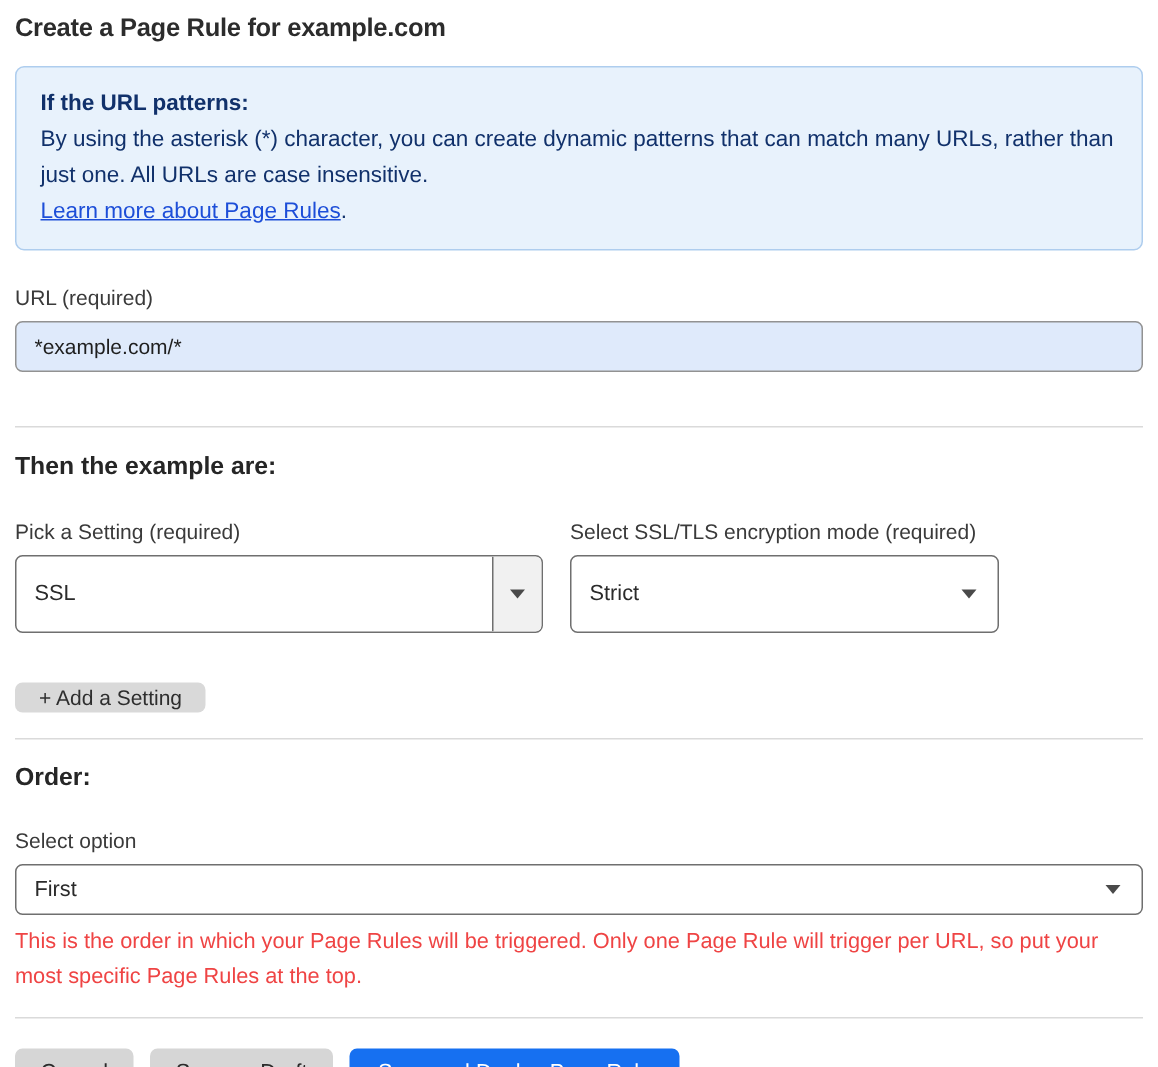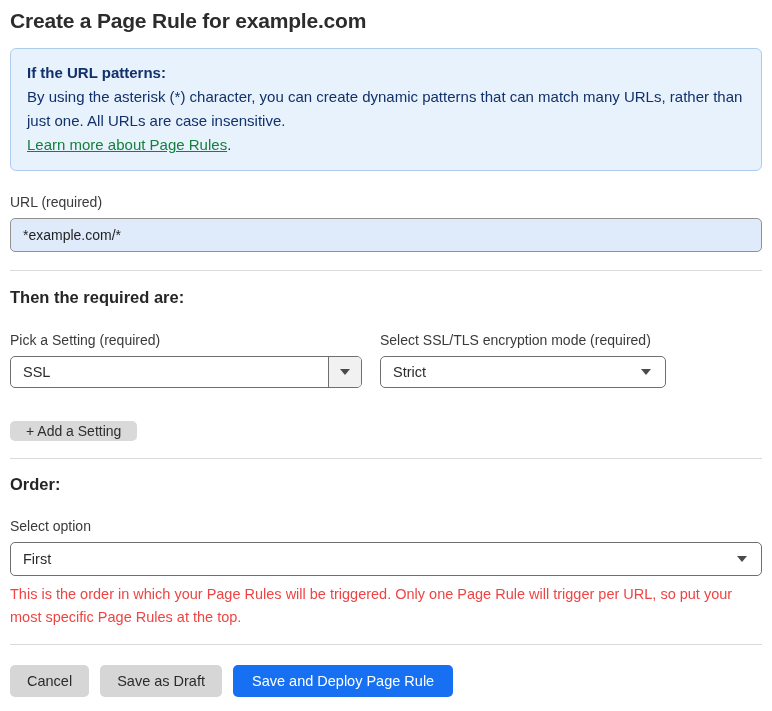--- a/index.html
+++ b/index.html
@@ -5,40 +5,40 @@
   * { box-sizing: border-box; }
   html, body { margin: 0; padding: 0; background: #ffffff; }
   body {
     width: 772px;
     font-family: "Liberation Sans", sans-serif;
     color: #2e2e2e;
   }
   .container { width: 772px; padding: 0 10px; }
 
   .page-title {
-    font-size: 21px;
+    font-size: 17px;
     font-weight: 700;
     color: #2c2c2c;
     margin: 9px 0 15px;
     letter-spacing: -0.2px;
   }
 
   .info-banner {
     background: #e8f2fc;
     border: 1px solid #aecdee;
     border-radius: 6px;
     padding: 12px 16px 13px;
     color: #11316b;
     font-size: 15px;
     line-height: 24px;
     margin-bottom: 23px;
   }
   .info-heading { font-weight: 700; }
   .info-link {
-    color: #15803d;
+    color: #1d4ed8;
     text-decoration: underline;
     cursor: pointer;
   }
 
   .field-label {
     display: block;
     font-size: 14px;
     color: #3a3a3a;
     margin-bottom: 8px;
   }
@@ -47,41 +47,41 @@
     display: block;
     width: 100%;
     height: 32px;
     background: #dfeafb;
     border: 1px solid #929292;
     border-radius: 5px;
     padding: 16px 12px;
     font-size: 14px;
     color: #1f1f1f;
     font-family: "Liberation Sans", sans-serif;
-    margin-bottom: 18px;
+    margin-bottom: 36px;
   }
 
   .divider {
     border: none;
     border-top: 1px solid #dadada;
     margin: 0;
   }
 
   .section-heading {
     font-size: 16.5px;
     font-weight: 700;
     color: #262626;
     margin: 17px 0 25px;
   }
 
   .settings-row { display: flex; gap: 18px; }
   .form-group { display: block; }
 
   .select-box {
-    height: 32px;
+    height: 52px;
     border: 1px solid #6f6f6f;
     border-radius: 5px;
     background: #ffffff;
     display: flex;
     align-items: center;
     cursor: pointer;
     overflow: hidden;
   }
   .select-value {
     flex: 1;
@@ -165,21 +165,21 @@
     <div class="info-heading">If the URL patterns:</div>
     <div class="info-body">By using the asterisk (*) character, you can create dynamic patterns that can match many URLs, rather than just one. All URLs are case insensitive.</div>
     <div class="info-link-line"><a href="#" class="info-link">Learn more about Page Rules</a><span>.</span></div>
   </div>
 
   <label class="field-label">URL (required)</label>
   <input class="url-input" type="text" value="*example.com/*" style="">
 
   <hr class="divider">
 
-  <h2 class="section-heading">Then the required are:</h2>
+  <h2 class="section-heading">Then the example are:</h2>
 
   <div class="settings-row">
     <div class="form-group">
       <label class="field-label">Pick a Setting (required)</label>
       <div class="select-box select-setting">
         <span class="select-value">SSL</span>
         <span class="caret-cell">
           <span class="caret"></span>
         </span>
       </div>

